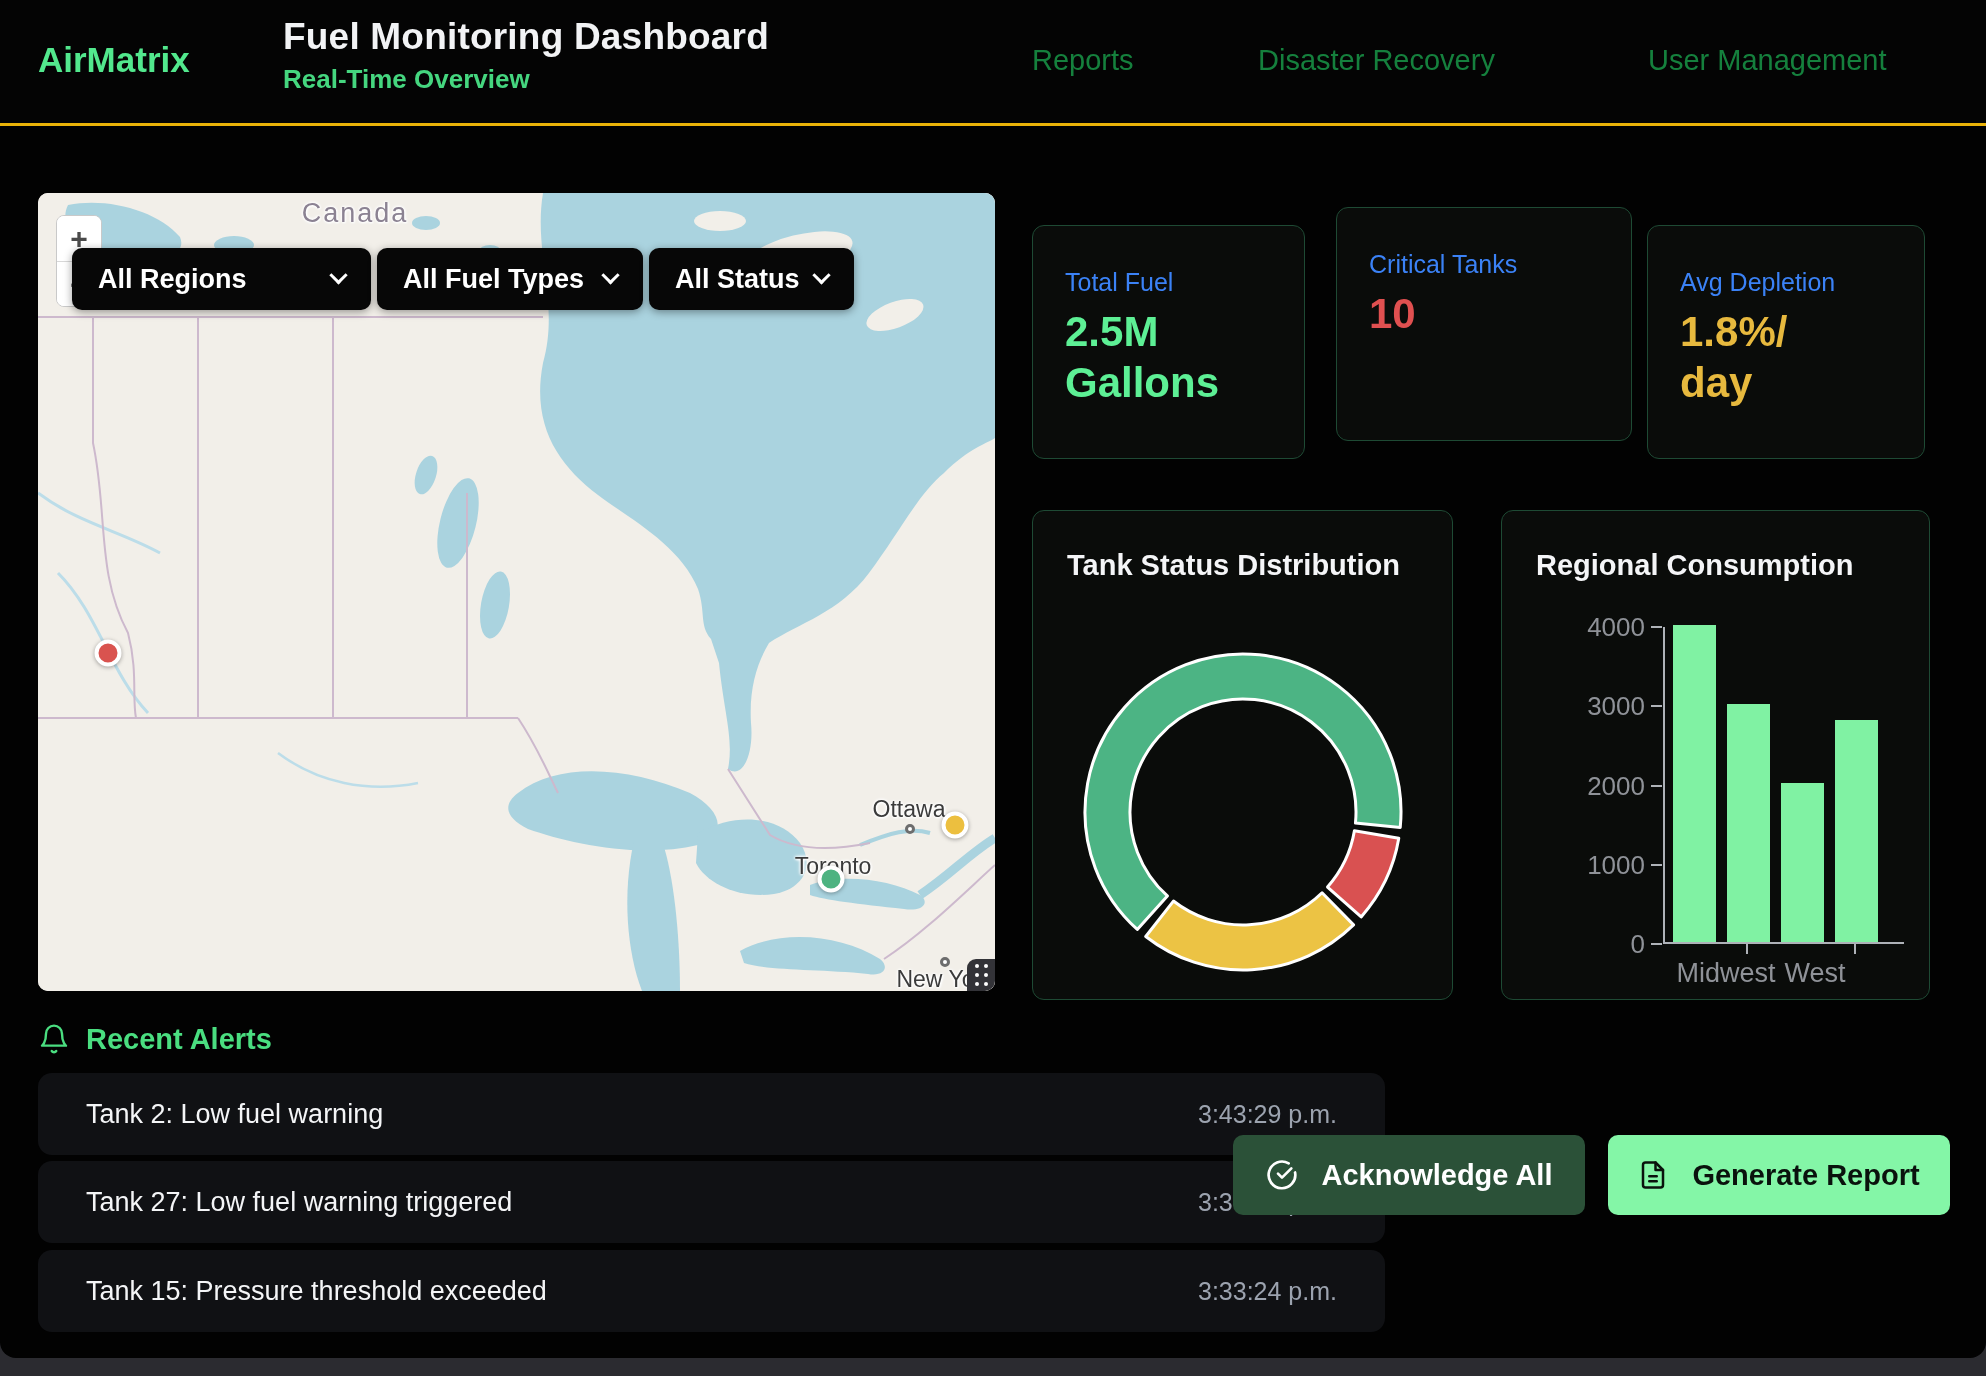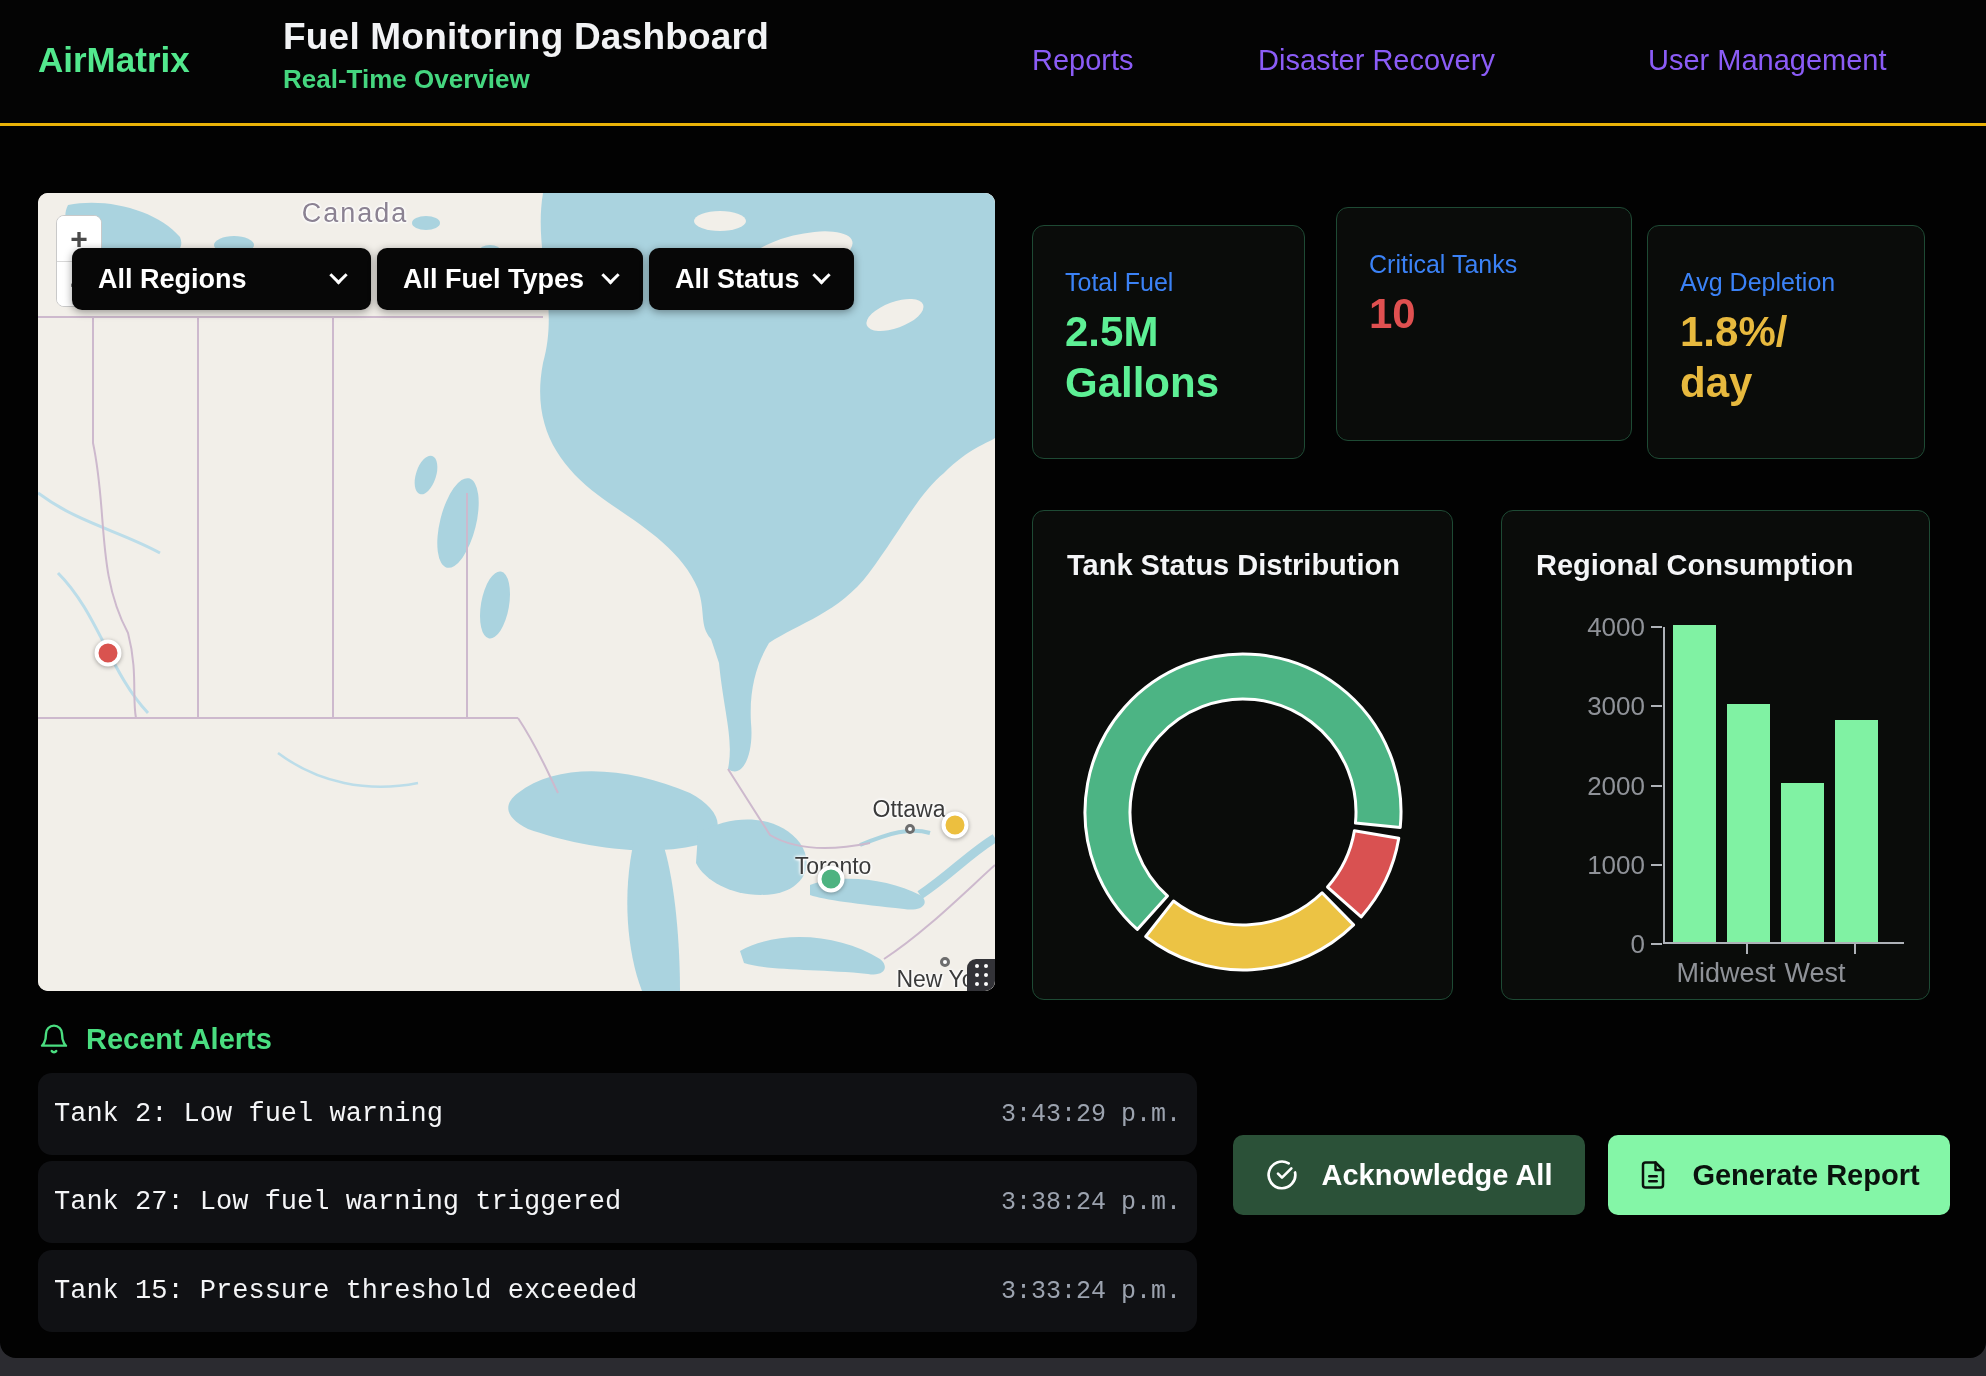--- a/index.html
+++ b/index.html
@@ -6,21 +6,21 @@
   html,body { width:1986px; height:1376px; background:#2b2b30; font-family:"Liberation Sans","DejaVu Sans",sans-serif; overflow:hidden; }
   .app { position:absolute; left:0; top:0; width:1986px; height:1358px; background:#020202; border-radius:0 0 16px 16px; overflow:hidden; }
   .bottom-strip { position:absolute; left:0; top:1358px; width:1986px; height:18px; background:#2b2b30; }
 
   
   .header { position:absolute; left:0; top:0; width:1986px; height:126px; background:#040404; border-bottom:3px solid #eab308; }
   .logo { position:absolute; left:38px; top:40px; font-size:35px; font-weight:bold; color:#52e88d; }
   .title-block { position:absolute; left:283px; top:16px; }
   .page-title { font-size:37px; font-weight:bold; color:#f2f3f5; letter-spacing:.2px; }
   .page-subtitle { margin-top:6px; font-size:26px; font-weight:bold; color:#45d67f; }
-  .nav-item { position:absolute; top:44px; font-size:29px; color:#8b5cf6; cursor:pointer; }
+  .nav-item { position:absolute; top:44px; font-size:29px; color:#15803d; cursor:pointer; }
   .nav-reports { left:1032px; } .nav-dr { left:1258px; } .nav-um { left:1648px; }
 
   
   .map-panel { position:absolute; left:38px; top:193px; width:957px; height:798px; border-radius:10px; overflow:hidden; background:#f2efe9; }
   .map-canvas { position:absolute; left:0; top:0; }
   .map-label { position:absolute; transform:translate(-50%,-50%); white-space:nowrap; color:#3b3b3b; font-size:23px;
     text-shadow:0 0 3px #fff,0 0 3px #fff,0 0 4px #fff,1px 1px 2px #fff; pointer-events:none; }
   .country-label { font-size:27px; color:#8b8292; letter-spacing:2px; }
   .town-dot { position:absolute; width:10px; height:10px; border:3px solid #6d6d6d; background:#fff; border-radius:50%; transform:translate(-50%,-50%); }
   .marker { position:absolute; width:27px; height:27px; border:4px solid #fff; border-radius:50%; transform:translate(-50%,-50%); box-shadow:0 1px 4px rgba(0,0,0,.35); cursor:pointer; }
@@ -51,21 +51,21 @@
   .bar-plot { position:absolute; left:161px; top:116px; width:241px; height:317px; border-left:2px solid #aeb2b8; border-bottom:2px solid #aeb2b8; }
   .bar { position:absolute; bottom:0; width:43px; background:#80f2a3; }
   .ytick-label { position:absolute; width:70px; text-align:right; font-size:26px; color:#8f9298; line-height:30px; }
   .ytick-mark { position:absolute; width:11px; height:2px; background:#aeb2b8; }
   .xtick-mark { position:absolute; width:2px; height:10px; background:#aeb2b8; }
   .xtick-label { position:absolute; width:140px; text-align:left; font-size:27px; color:#8f9298; }
 
   
   .alerts-header { position:absolute; left:38px; top:1022px; display:flex; align-items:center; gap:16px; }
   .alerts-title { font-size:29px; font-weight:bold; color:#4ade80; }
-  .alert-row { position:absolute; left:38px; width:1159px; height:82px; background:#101114; border-radius:14px; display:flex; align-items:center; padding:0 16px;font-family:Liberation Mono, monospace; }
+  .alert-row { position:absolute; left:38px; width:1347px; height:82px; background:#101114; border-radius:14px; display:flex; align-items:center; padding:0 48px; }
   .alert-row-0 { top:1073px; } .alert-row-1 { top:1161px; } .alert-row-2 { top:1250px; }
   .alert-text { flex:1; font-size:27px; color:#f4f5f7; }
   .alert-time { font-size:25px; color:#9ca3af; }
 
   
   .btn { position:absolute; top:1135px; height:80px; border:0; border-radius:10px; display:flex; align-items:center; justify-content:center; gap:24px; font-size:29px; font-weight:bold; cursor:pointer; font-family:inherit; }
   .btn-ack { left:1233px; width:352px; background:#2b5138; color:#fff; }
   .btn-gen { left:1608px; width:342px; background:#84f6a7; color:#0a120d; }
 </style>
 </head>

